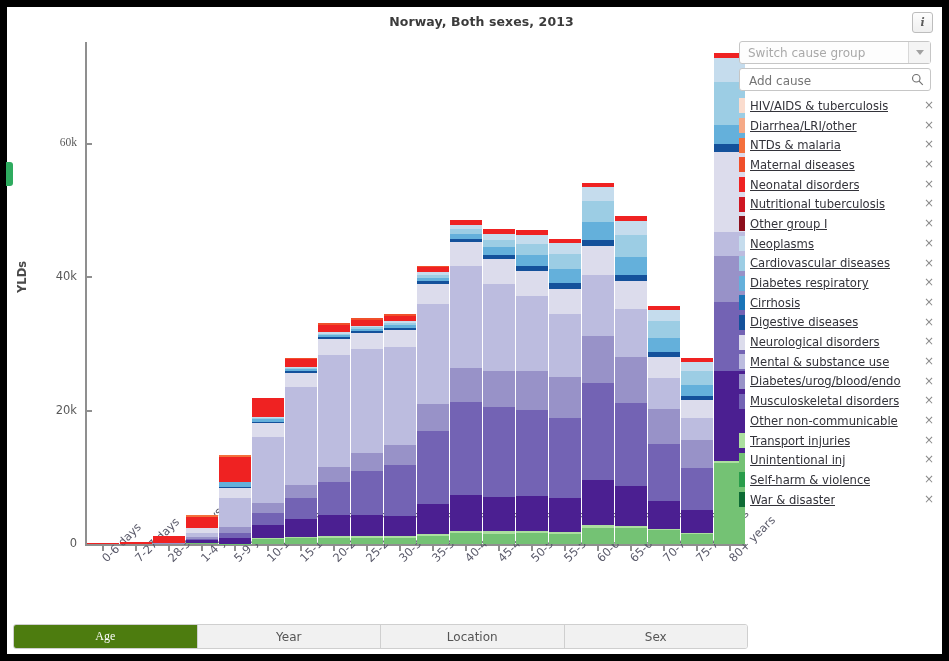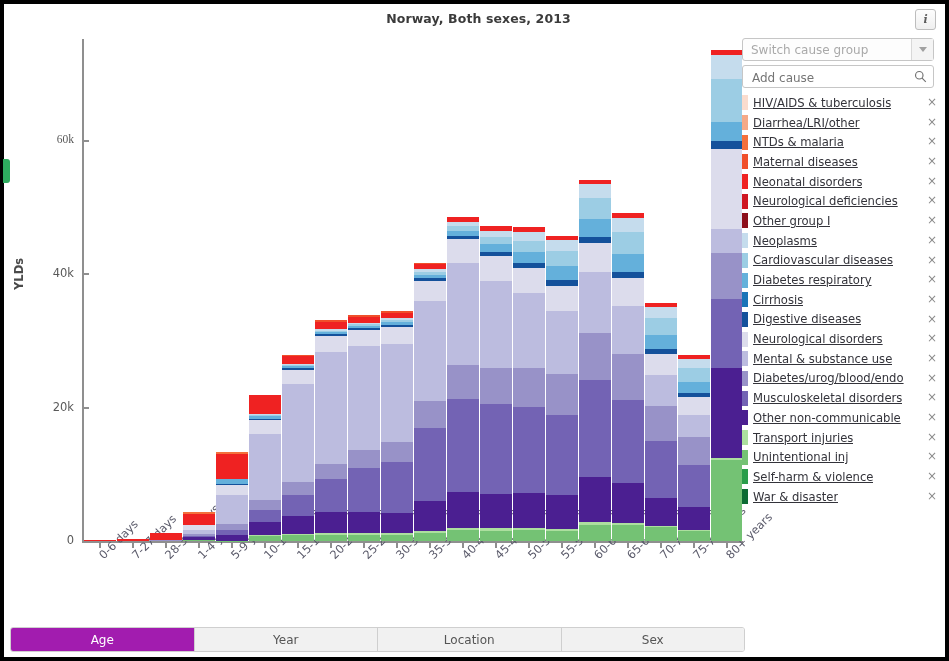--- a/index.html
+++ b/index.html
@@ -4,21 +4,21 @@
 <style>
   html,body{margin:0;padding:0;}
   body{
     width:949px;height:661px;
     background:#ffffff;
     font-family:"DejaVu Sans","Liberation Sans",sans-serif;
     color:#4a4a4a;
     overflow:hidden;
     position:relative;
   }
-  #app{position:absolute;inset:0;border:4px solid #000000;box-sizing:border-box;}
+  #app{position:absolute;inset:0;border:7px solid #000000;box-sizing:border-box;}
 
   
   #header{position:absolute;left:0;top:0;width:100%;height:31px;}
   #chart-title{
     position:absolute;left:0;top:7px;width:949px;text-align:center;
     font-size:12.5px;font-weight:bold;color:#3b3b3b;letter-spacing:.1px;
   }
   #info-button{
     position:absolute;right:9px;top:5px;width:21px;height:21px;
     border:1px solid #bdbdbd;border-radius:3px;
@@ -109,21 +109,21 @@
     position:absolute;left:6px;bottom:5px;width:735px;height:25px;
     border:1px solid #cfcfcf;border-radius:3px;overflow:hidden;display:flex;
     box-sizing:border-box;background:#fff;
   }
   .tab{
     flex:1 1 0;display:flex;align-items:center;justify-content:center;
     font-size:12px;color:#555;background:#f1f1f1;
     border-right:1px solid #cfcfcf;cursor:pointer;box-sizing:border-box;
   }
   .tab:last-child{border-right:0;}
-  .tab.active{background:#a21caf;color:#fff;}
+  .tab.active{background:#4d7c0f;color:#fff;font-family:Liberation Serif, serif;}
 </style>
 </head>
 <body>
 
 <div id="app">
 
   <div id="header">
     <div id="chart-title">Norway, Both sexes, 2013</div>
     <div id="info-button">i</div>
   </div>
@@ -476,21 +476,21 @@
           <span class="legend-label">Maternal diseases</span>
           <span class="legend-x">×</span>
         </div>
         <div class="legend-item">
           <span class="legend-sw" style="background: rgb(239, 34, 34);"></span>
           <span class="legend-label">Neonatal disorders</span>
           <span class="legend-x">×</span>
         </div>
         <div class="legend-item">
           <span class="legend-sw" style="background: rgb(207, 22, 34);"></span>
-          <span class="legend-label">Neurological deficiencies</span>
+          <span class="legend-label">Nutritional tuberculosis</span>
           <span class="legend-x">×</span>
         </div>
         <div class="legend-item">
           <span class="legend-sw" style="background: rgb(141, 15, 28);"></span>
           <span class="legend-label">Other group I</span>
           <span class="legend-x">×</span>
         </div>
         <div class="legend-item">
           <span class="legend-sw" style="background: rgb(197, 220, 237);"></span>
           <span class="legend-label">Neoplasms</span>

